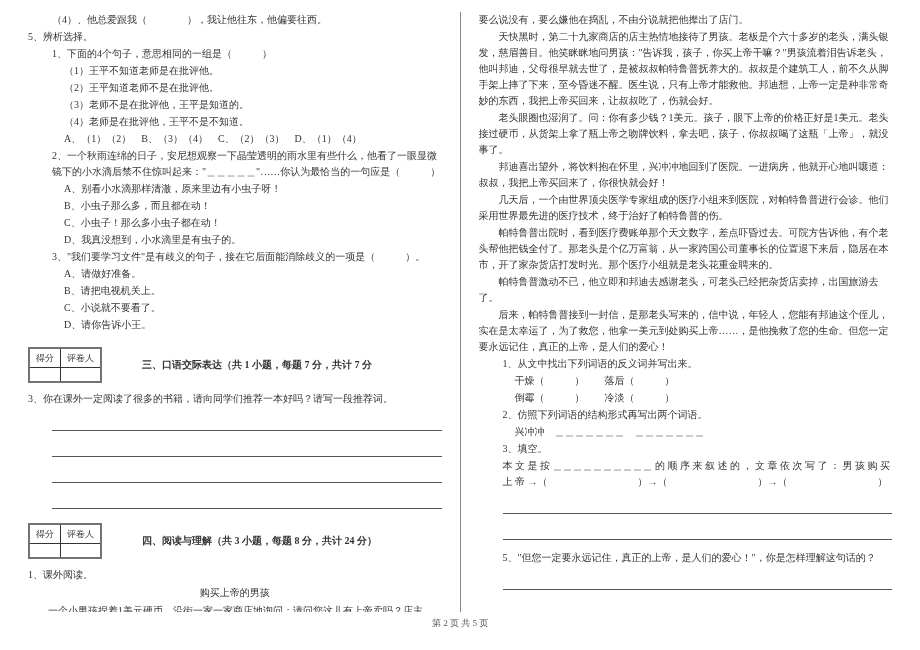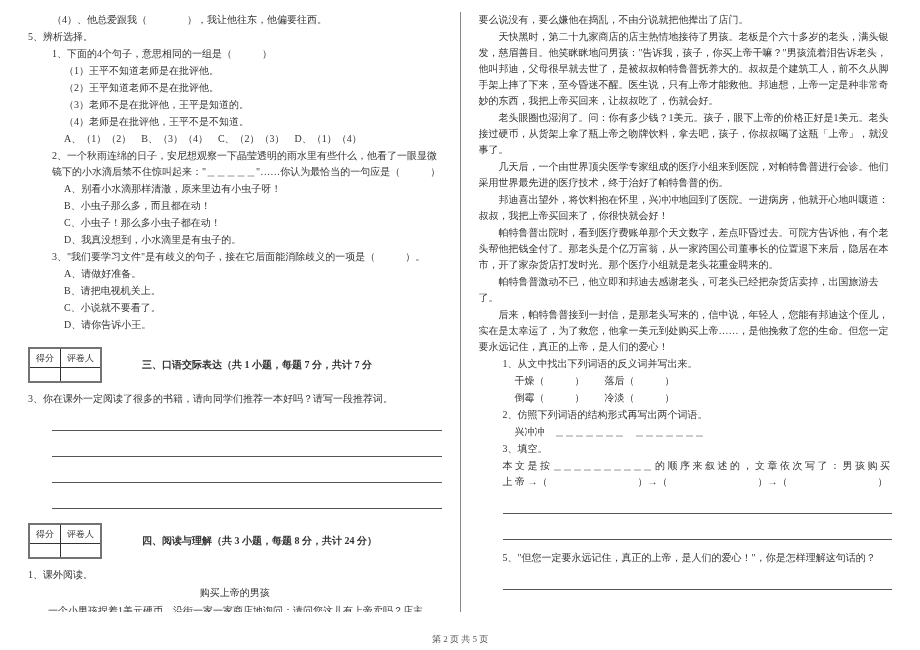--- a/index.html
+++ b/index.html
@@ -55,21 +55,21 @@
       margin-left: 40px;
     }
     .blank-line {
       border-bottom: 1px solid #555;
       height: 16px;
       margin: 8px 0 10px 0;
     }
     .blank-line.short { margin-left: 24px; }
     .footer {
       position: absolute;
-      bottom: 4px;
+      bottom: 20px;
       left: 0;
       width: 100%;
       text-align: center;
       font-size: 9px;
       color: #555;
     }
     .text-indent { text-indent: 2em; }
     .passage p { text-indent: 2em; margin-bottom: 1px; }
     .q-line { padding-left: 24px; }
     .center-title { text-align: center; margin: 2px 0; }
@@ -140,22 +140,22 @@
     <div class="line text-indent">一个小男孩捏着1美元硬币，沿街一家一家商店地询问：请问您这儿有上帝卖吗？店主</div>
   </div>
 
   <div class="divider"></div>
 
   <div class="col">
     <div class="passage">
       <p style="text-indent:0">要么说没有，要么嫌他在捣乱，不由分说就把他撵出了店门。</p>
       <p>天快黑时，第二十九家商店的店主热情地接待了男孩。老板是个六十多岁的老头，满头银发，慈眉善目。他笑眯眯地问男孩："告诉我，孩子，你买上帝干嘛？"男孩流着泪告诉老头，他叫邦迪，父母很早就去世了，是被叔叔帕特鲁普抚养大的。叔叔是个建筑工人，前不久从脚手架上摔了下来，至今昏迷不醒。医生说，只有上帝才能救他。邦迪想，上帝一定是种非常奇妙的东西，我把上帝买回来，让叔叔吃了，伤就会好。</p>
       <p>老头眼圈也湿润了。问：你有多少钱？1美元。孩子，眼下上帝的价格正好是1美元。老头接过硬币，从货架上拿了瓶上帝之吻牌饮料，拿去吧，孩子，你叔叔喝了这瓶「上帝」，就没事了。</p>
+      <p>邦迪喜出望外，将饮料抱在怀里，兴冲冲地回到了医院。一进病房，他就开心地叫嚷道：叔叔，我把上帝买回来了，你很快就会好！</p>
       <p>几天后，一个由世界顶尖医学专家组成的医疗小组来到医院，对帕特鲁普进行会诊。他们采用世界最先进的医疗技术，终于治好了帕特鲁普的伤。</p>
-      <p>邦迪喜出望外，将饮料抱在怀里，兴冲冲地回到了医院。一进病房，他就开心地叫嚷道：叔叔，我把上帝买回来了，你很快就会好！</p>
       <p>帕特鲁普出院时，看到医疗费账单那个天文数字，差点吓昏过去。可院方告诉他，有个老头帮他把钱全付了。那老头是个亿万富翁，从一家跨国公司董事长的位置退下来后，隐居在本市，开了家杂货店打发时光。那个医疗小组就是老头花重金聘来的。</p>
       <p>帕特鲁普激动不已，他立即和邦迪去感谢老头，可老头已经把杂货店卖掉，出国旅游去了。</p>
       <p>后来，帕特鲁普接到一封信，是那老头写来的，信中说，年轻人，您能有邦迪这个侄儿，实在是太幸运了，为了救您，他拿一美元到处购买上帝……，是他挽救了您的生命。但您一定要永远记住，真正的上帝，是人们的爱心！</p>
     </div>
 
     <div class="line q-line">1、从文中找出下列词语的反义词并写出来。</div>
     <div class="line indent2">干燥（　　　）　　落后（　　　）</div>
     <div class="line indent2">倒霉（　　　）　　冷淡（　　　）</div>
     <div class="line q-line">2、仿照下列词语的结构形式再写出两个词语。</div>
     <div class="line indent2">兴冲冲　＿＿＿＿＿＿＿　＿＿＿＿＿＿＿</div>

